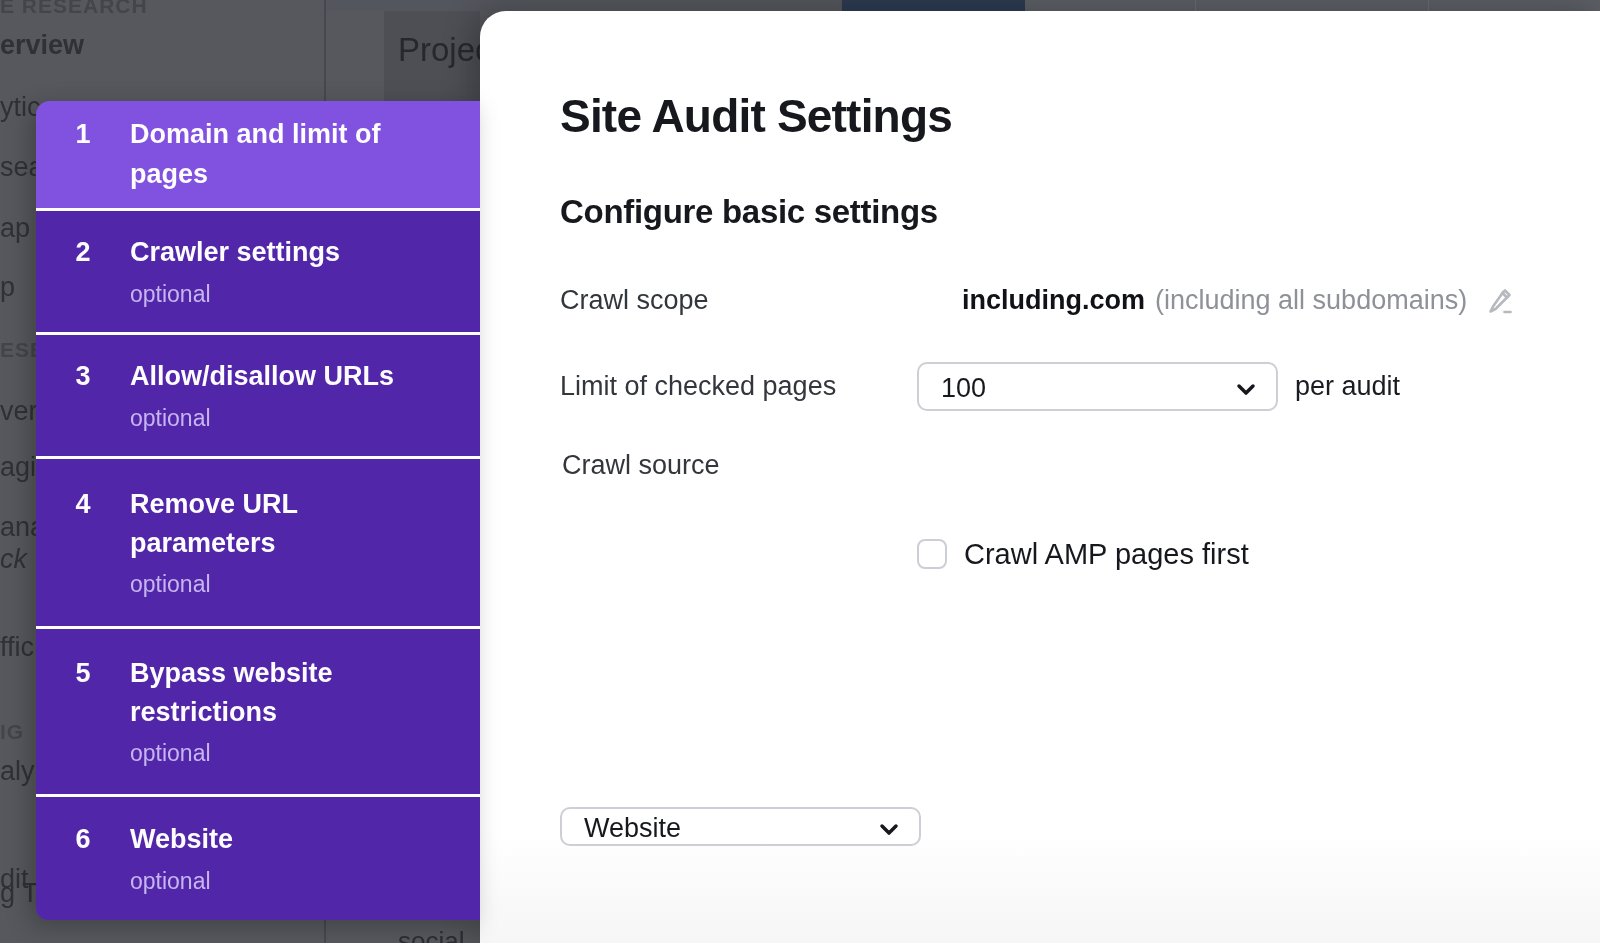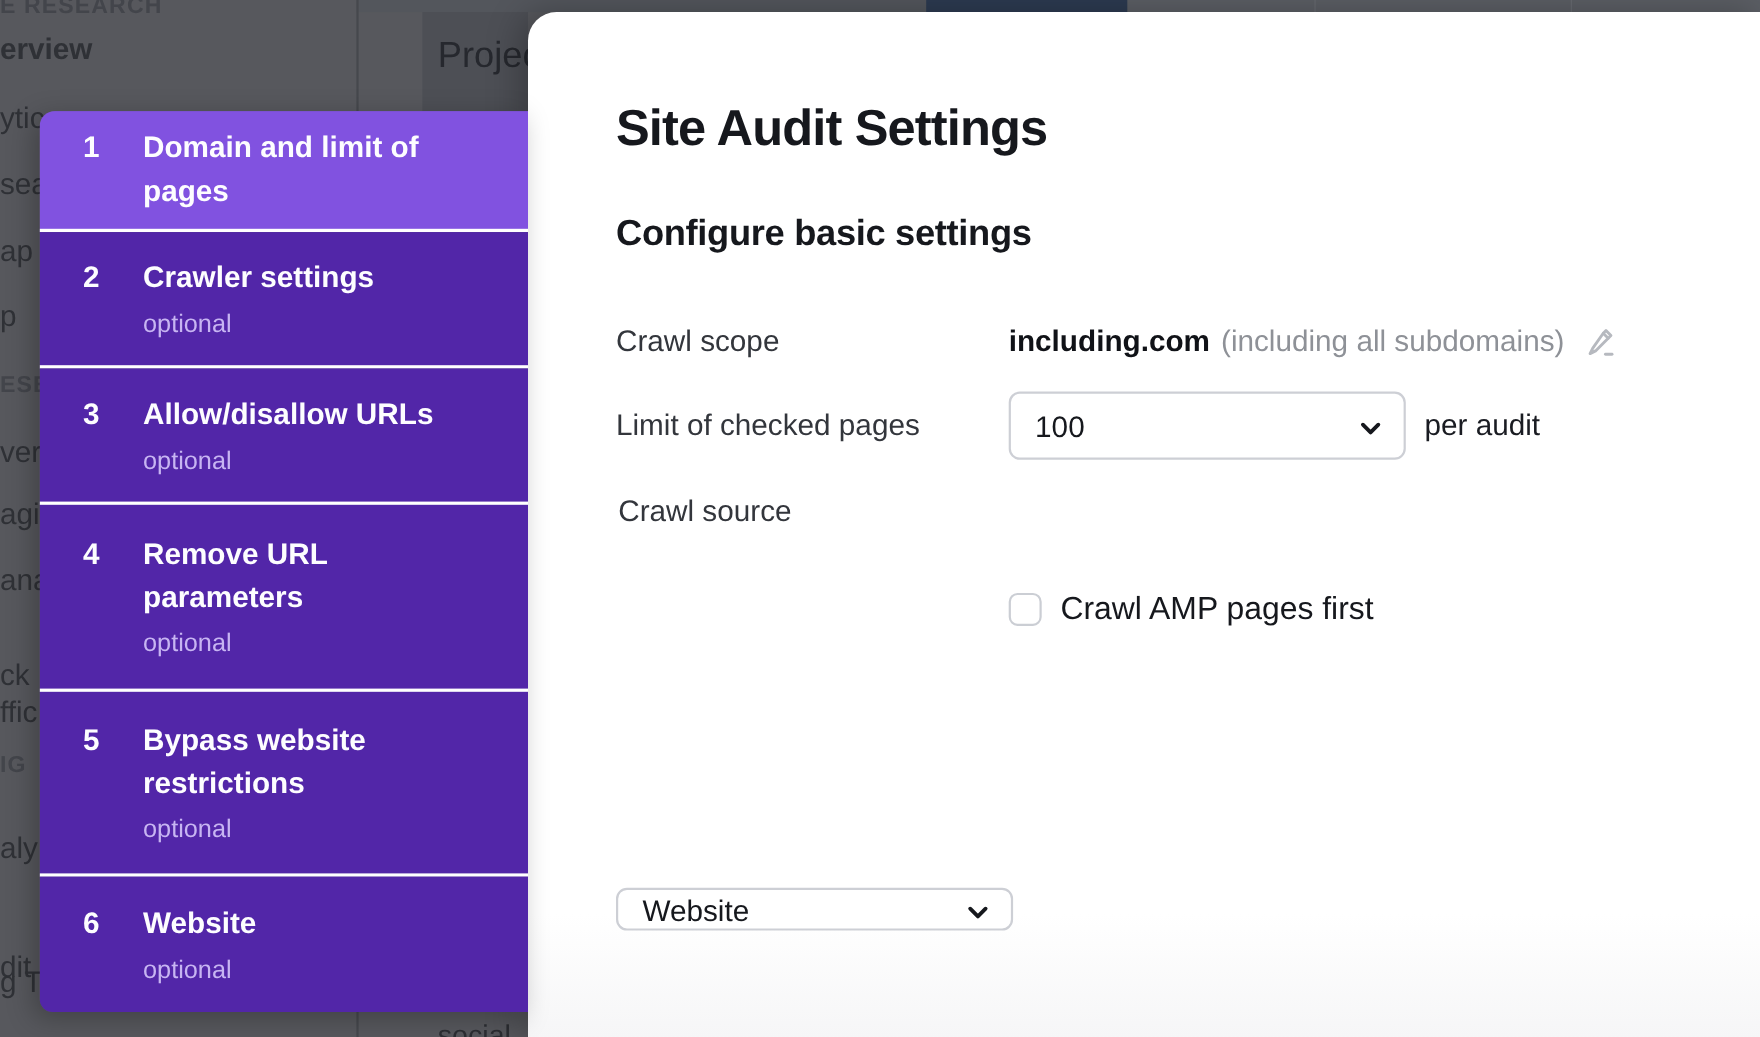--- a/index.html
+++ b/index.html
@@ -35,31 +35,31 @@
   }
   .modal-title{
     position:absolute;left:80px;top:78px;margin:0;
     font-size:46px;font-weight:800;letter-spacing:-0.8px;color:#16181d;
   }
   .modal-section-title{
     position:absolute;left:80px;top:182px;margin:0;
     font-size:33px;font-weight:700;letter-spacing:-0.3px;color:#16181d;
   }
   .frow{position:absolute;left:80px;display:flex;align-items:center;}
-  .frow-scope{top:282px;height:34px;}
+  .frow-scope{top:272px;height:34px;gap:45px;}
   .frow-limit{top:349px;height:53px;}
   .frow-source{top:439px;height:53px;flex-direction:column;}
   .frow-amp{top:528px;left:437px;height:30px;}
   .flabel{width:357px;flex:0 0 357px;font-size:27px;color:#33363c;}
   .fvalue{display:flex;align-items:center;}
   .domain{font-size:27px;font-weight:bold;color:#101217;margin-right:10px;}
   .note{font-size:27px;color:#8e9197;margin-right:14px;}
   .editbtn{display:inline-flex;cursor:pointer;}
   .select{
-    box-sizing:border-box;width:361px;height:62px;
+    box-sizing:border-box;width:361px;height:49px;
     border:2px solid #cdcfd5;border-radius:10px;background:#fff;
     display:flex;align-items:center;justify-content:space-between;
     padding:4px 16px 0 22px;cursor:pointer;
   }
   .select .selval{font-size:27px;color:#16181d;}
   .chev{display:inline-flex;}
   .suffix{font-size:27px;color:#1a1c22;margin-left:17px;}
   .checkbox{
     box-sizing:border-box;width:30px;height:30px;flex:0 0 30px;
     border:2px solid #cbced4;border-radius:8px;background:#fff;cursor:pointer;
@@ -100,23 +100,23 @@
         <div class="bg-frag heading" style="top: -6px;">E RESEARCH</div>
         <div class="bg-frag item" style="top: 30px; font-weight: bold;">erview</div>
         <div class="bg-frag item" style="top: 92px;">ytic</div>
         <div class="bg-frag item" style="top: 152px;">sea</div>
         <div class="bg-frag item" style="top: 213px;">ap</div>
         <div class="bg-frag item" style="top: 272px;">p</div>
         <div class="bg-frag heading" style="top: 338px;">ESE</div>
         <div class="bg-frag item" style="top: 396px;">ver</div>
         <div class="bg-frag item" style="top: 452px;">agi</div>
         <div class="bg-frag item" style="top: 512px;">ana</div>
-        <div class="bg-frag item" style="top: 599px;">ck</div>
+        <div class="bg-frag item" style="top: 544px; font-style: italic;">ck</div>
         <div class="bg-frag item" style="top: 632px;">ffic</div>
-        <div class="bg-frag heading" style="top: 684px; text-align: center;">IG</div>
+        <div class="bg-frag heading" style="top: 720px; text-align: center;">IG</div>
         <div class="bg-frag item" style="top: 756px;">aly</div>
         <div class="bg-frag item" style="top: 816px; margin-top: 48px;">dit</div>
         <div class="bg-frag item" style="top: 878px;">g To</div>
       </div>
     <div class="bg-bottom-frag">social</div>
   </div>
 
   <div class="modal">
     <h1 class="modal-title">Site Audit Settings</h1>
     <h2 class="modal-section-title">Configure basic settings</h2>

